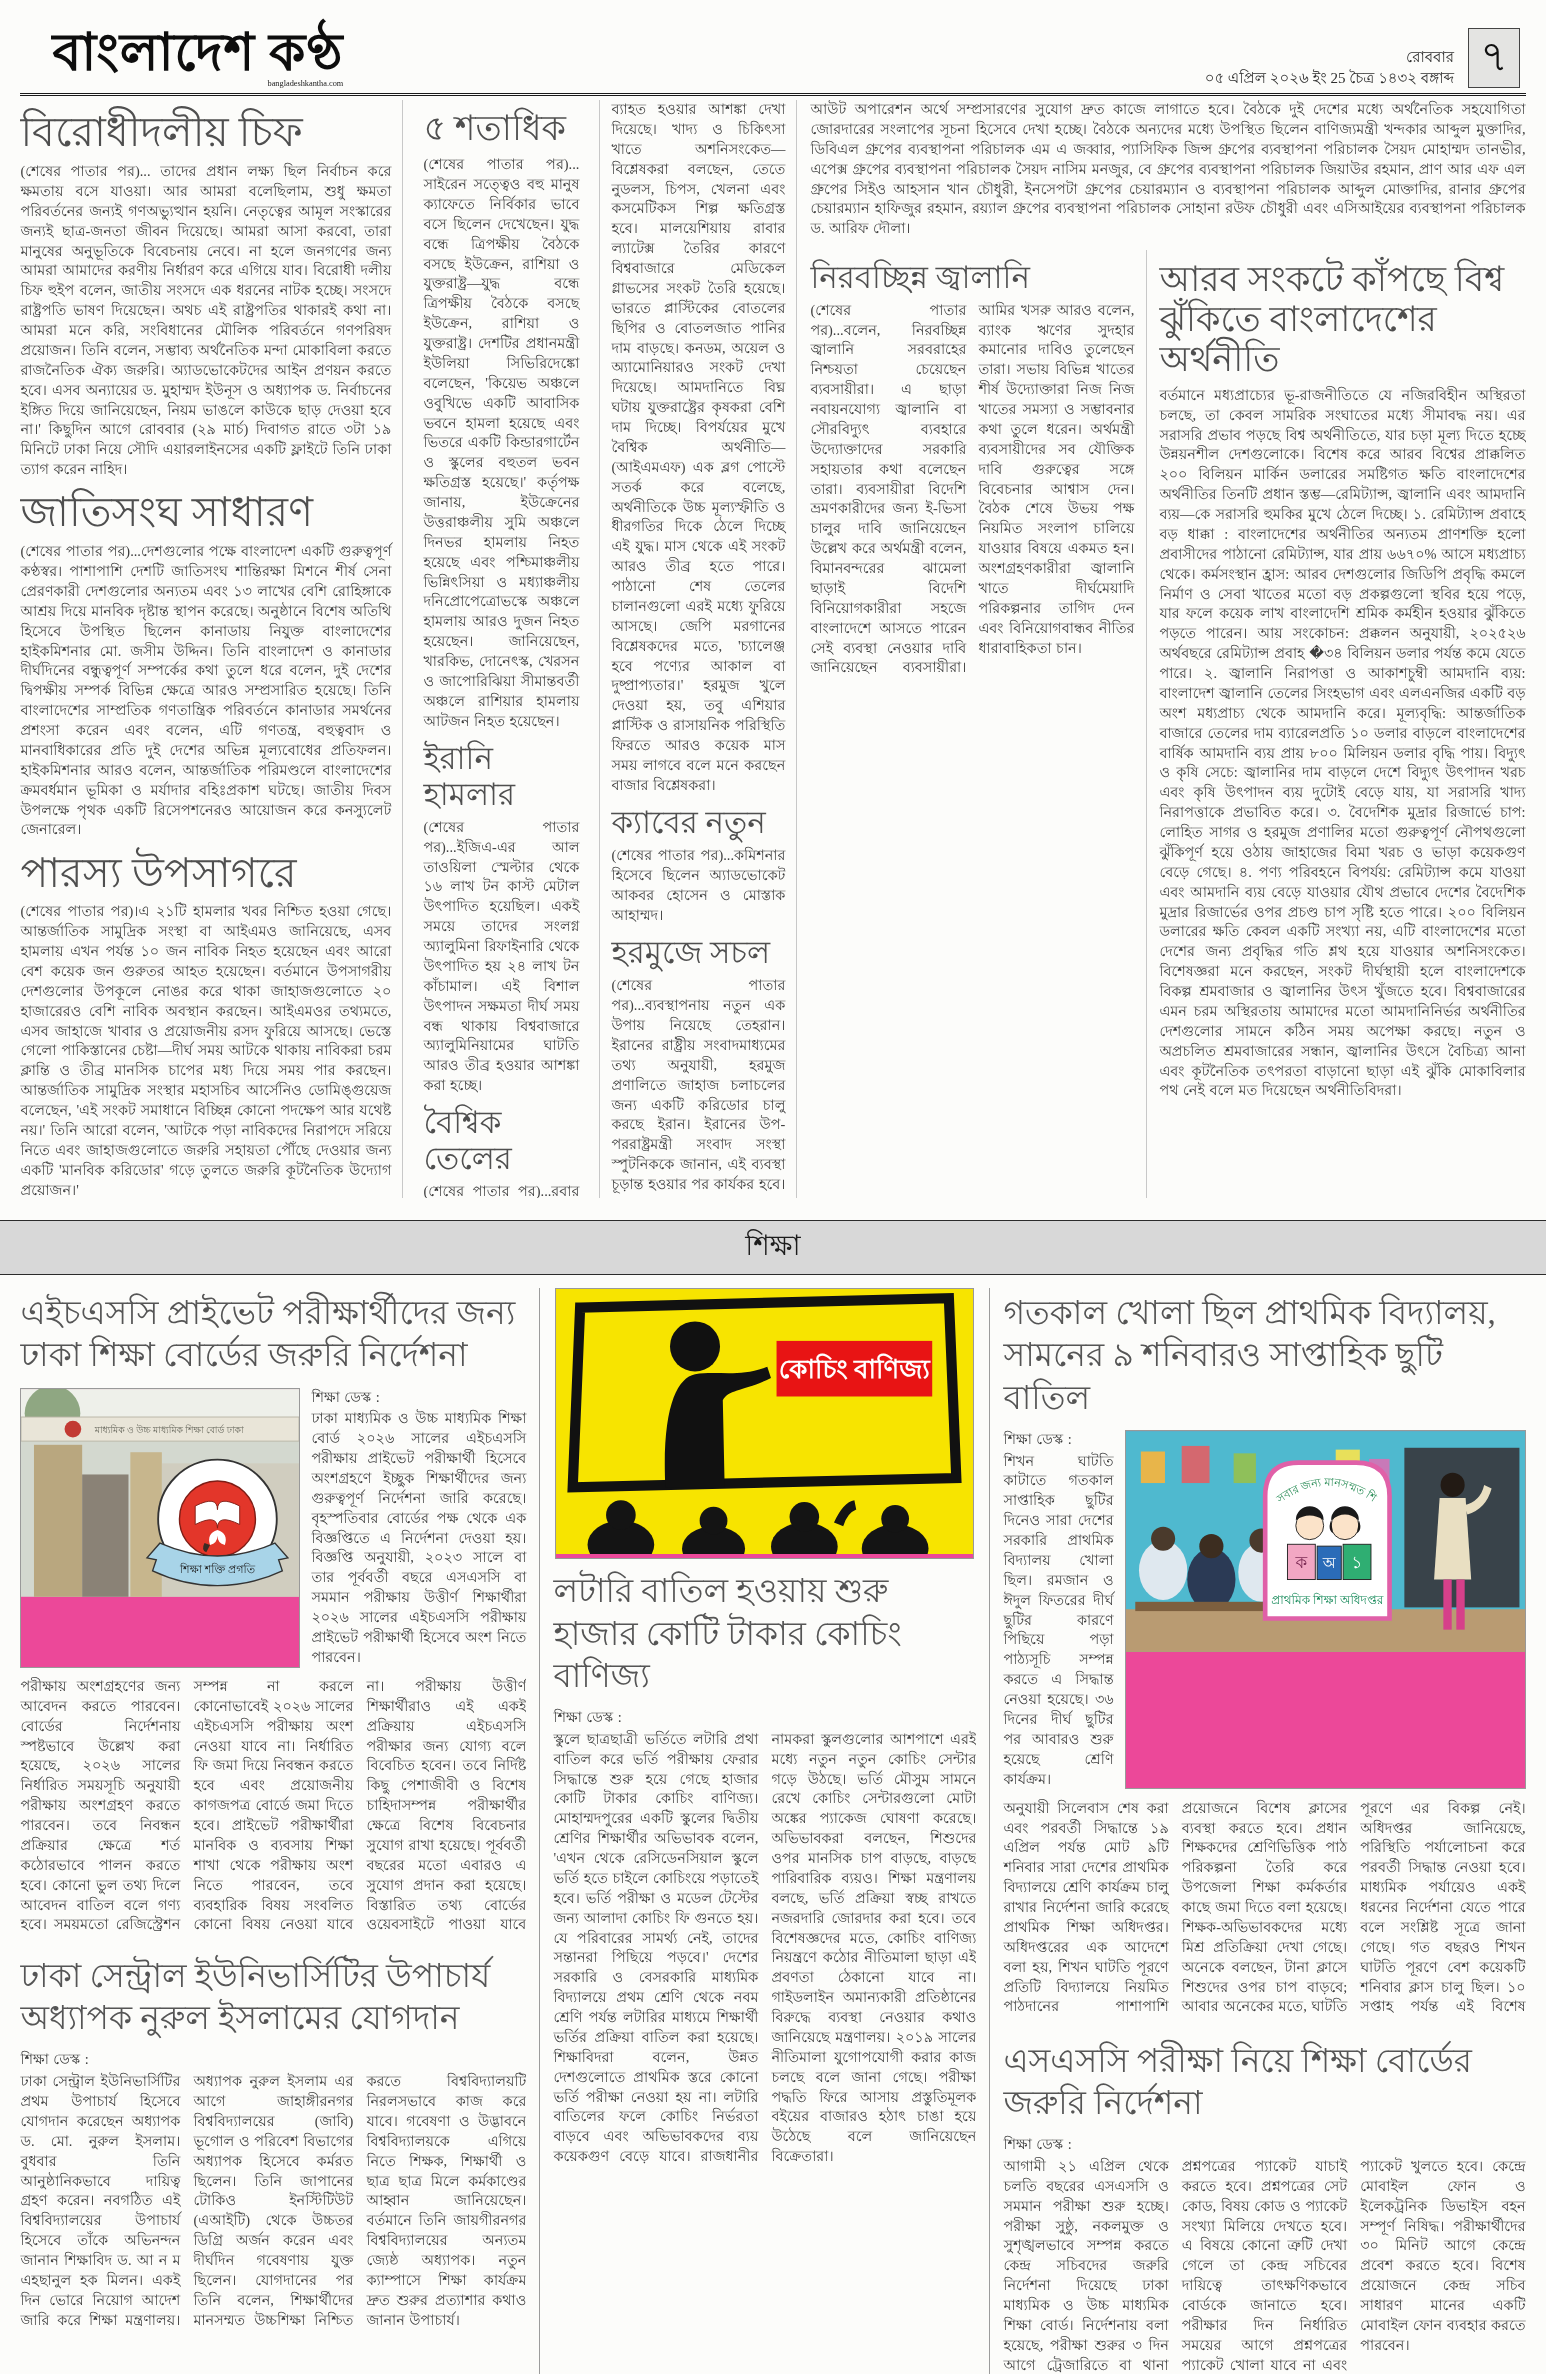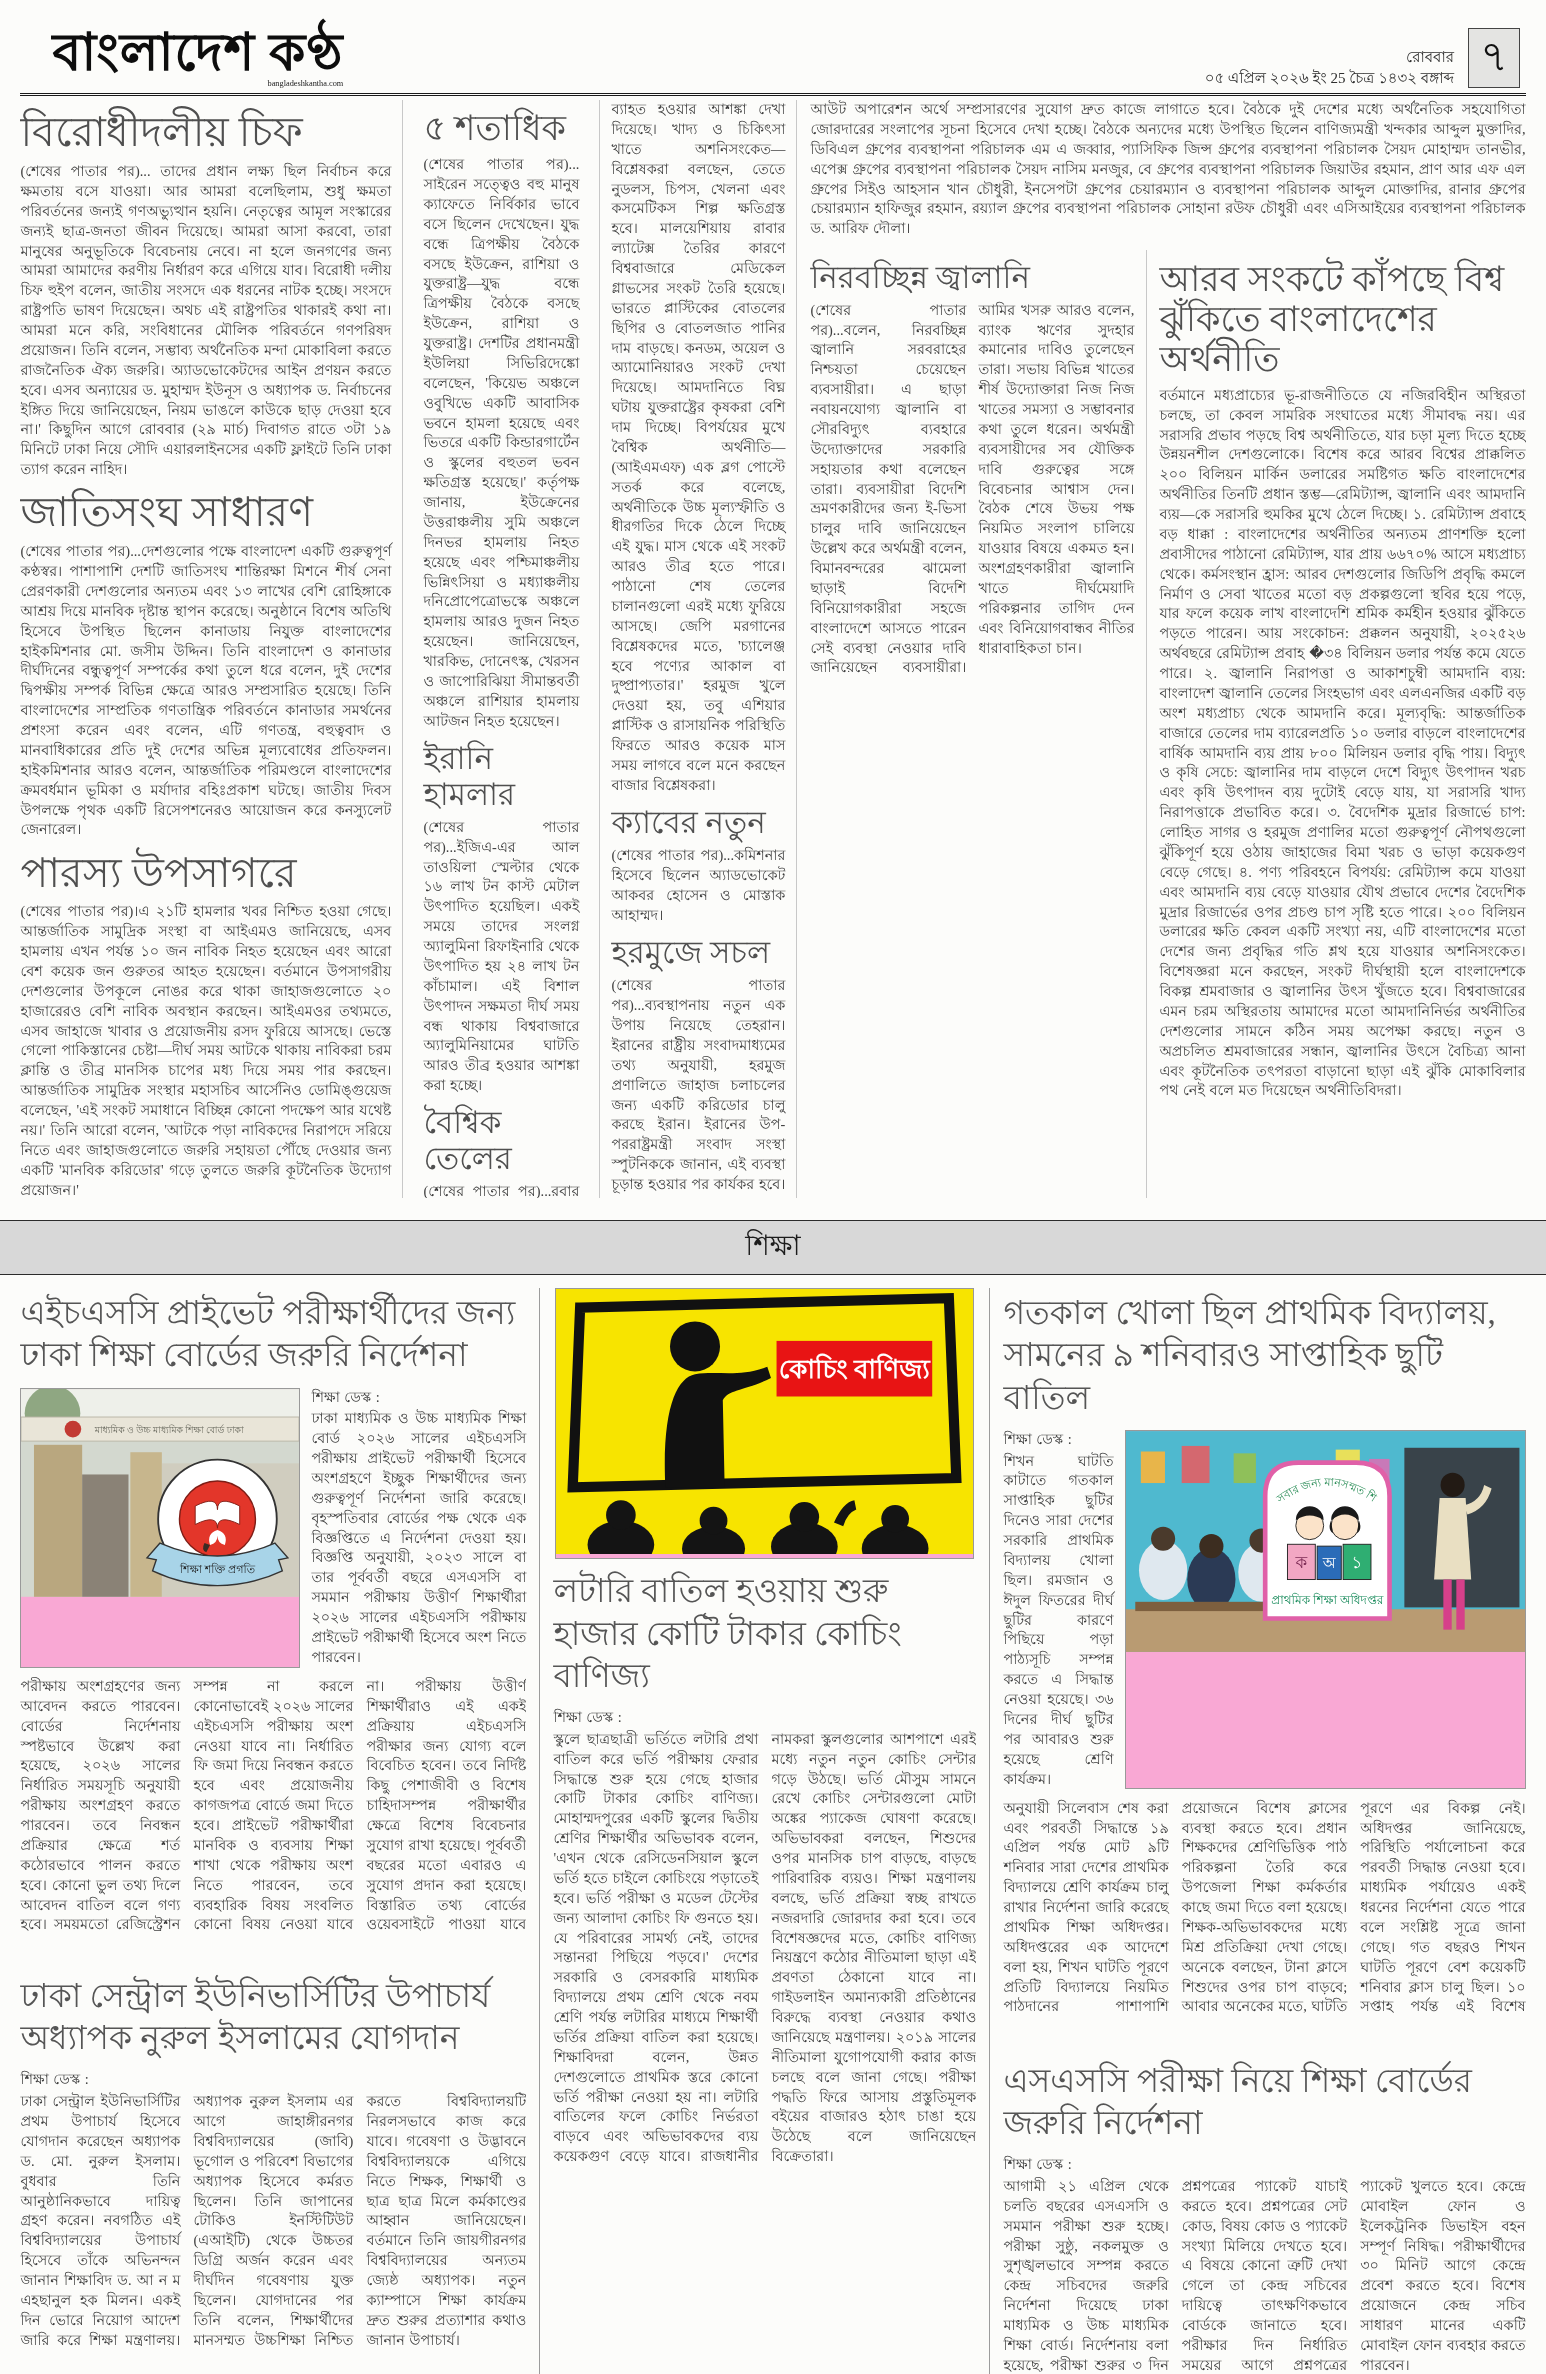--- a/index.html
+++ b/index.html
@@ -40,25 +40,25 @@
             border-bottom:1.9px solid #2b2b2b;display:flex;align-items:center;justify-content:center;
             font-size:28px;color:#1c1c1c}
   
   .edu-section{display:flex;height:1109px;overflow:hidden;padding-top:13px}
   .ecol{overflow:hidden;height:100%}
   .edu-left{width:519px;padding-right:13px}
   .edu-mid{width:451px;border-left:0.9px solid #9c9c9c;border-right:0.9px solid #9c9c9c;padding:0 13px}
   .edu-right{flex:1;padding-left:13px}
   .edu-h{font-size:33px;color:#555;text-align:left;line-height:1.28;font-weight:400;margin:3.7px 0 11px}
   .art-flex{display:flex;gap:11px;margin-bottom:9.3px}
-  .photo{flex:none;border:0.9px solid #999;background:#f9a8d4}
+  .photo{flex:none;border:0.9px solid #999;background:#ec4899}
   .byline{font-size:14.4px;margin-bottom:1.9px}
   .c3{column-count:3;column-gap:13px}
   .c2{column-count:2;column-gap:13px}
-  .mt{margin-top:27px}
+  .mt{margin-top:7px}
   .clip300{height:271px;overflow:hidden}
   .clip360{height:327px;overflow:hidden}
   .clip260{height:234px;overflow:hidden}
   .clip430{height:399px;overflow:hidden}
   .clipmid{height:705px;overflow:hidden}
 </style>
 </head>
 <body>
 
 <div class="page">

